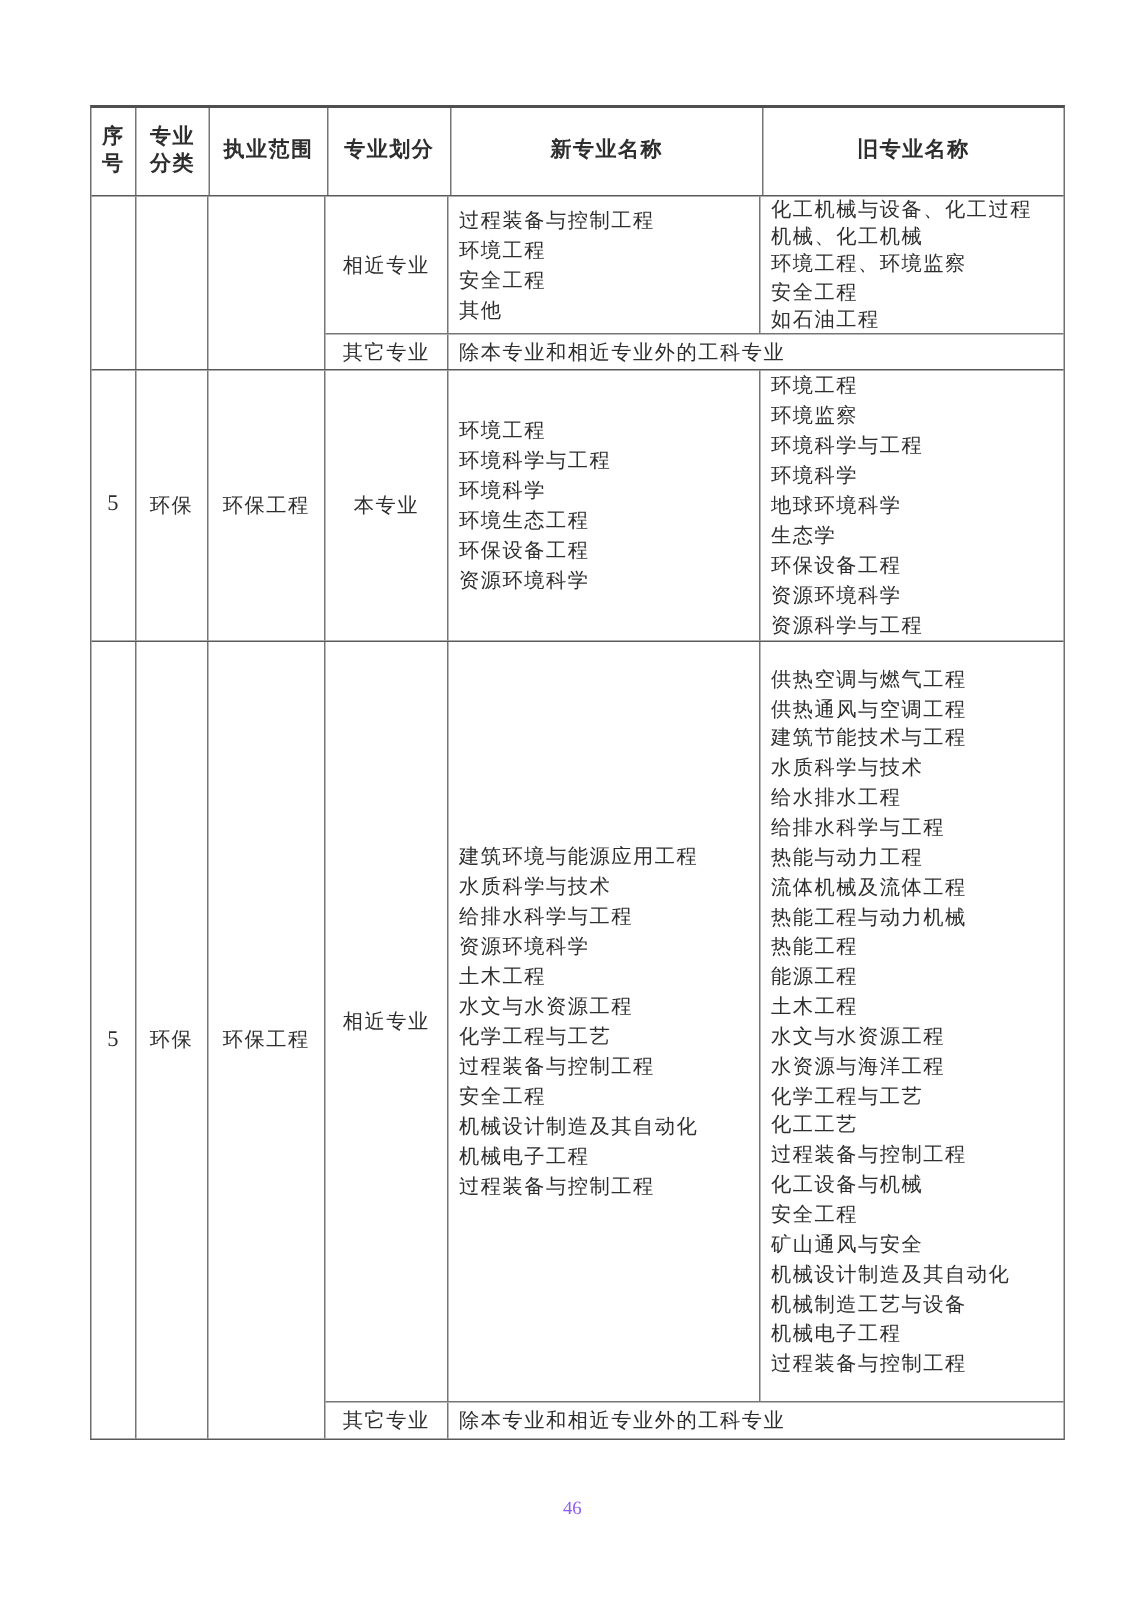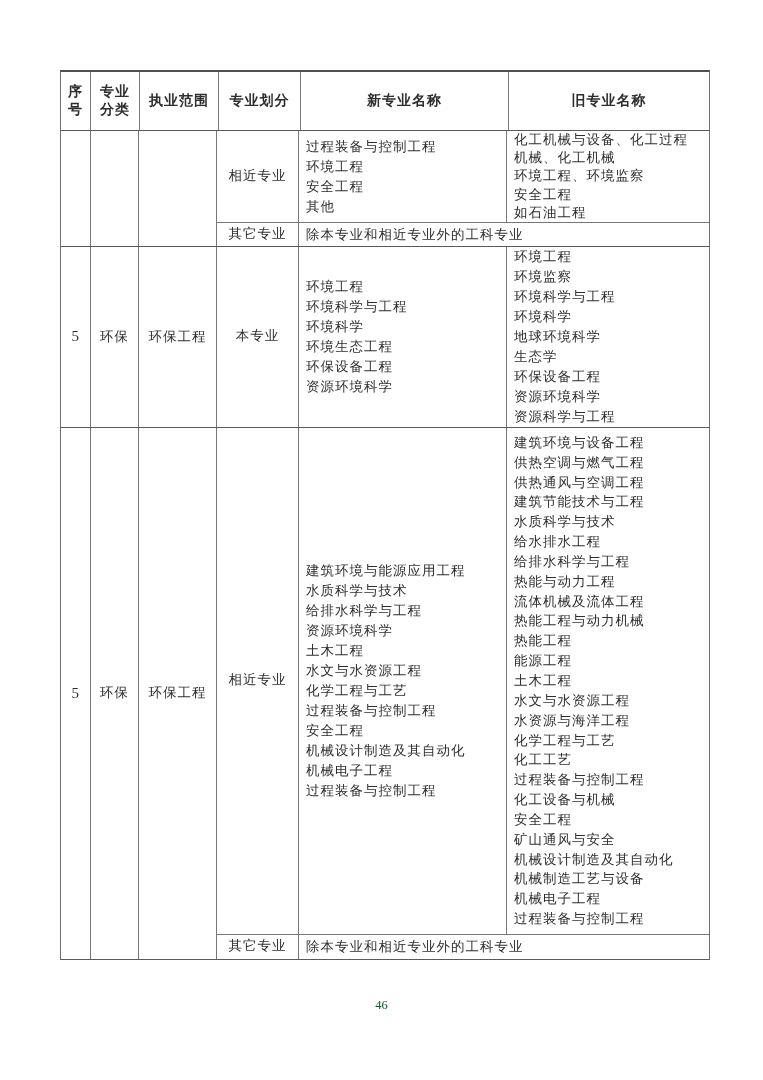--- a/index.html
+++ b/index.html
@@ -26,21 +26,21 @@
     box-sizing:border-box;
     border-right:1px solid #767676;
     display:flex;flex-direction:column;justify-content:center;
     overflow:hidden;
   }
   .cell.last{border-right:none;}
   
   .c-seq{width:30px;}
   .c-cat{width:49px;}
   .c-scope{width:79px;}
-  .c-div{width:82px;font-family:Liberation Mono, monospace;}
+  .c-div{width:82px;}
   .c-new{width:208px;}
   .c-old{width:202px;flex:1;}
   
   #header-row{
     height:60px;
     border-bottom:1px solid #5a5a5a;
     font-weight:bold;font-size:14px;letter-spacing:1px;
   }
   #header-row .cell{align-items:center;text-align:center;justify-content:center;}
   .hdr-wrap{word-break:break-all;line-height:18px;padding:0 2px;text-align:center;}
@@ -58,21 +58,21 @@
   
   .seq-num{font-size:15px;text-align:center;}
   .label-center{font-size:13.5px;letter-spacing:1px;text-align:center;line-height:18px;}
   .lines{font-size:13.5px;letter-spacing:1px;line-height:20px;padding-left:7px;}
   .lines div{white-space:nowrap;}
   .lines.lh-18{line-height:18.3px;}
   .lines.lh-198{line-height:19.85px;}
   .merged-text{font-size:13.5px;letter-spacing:1px;padding-left:7px;white-space:nowrap;}
   #page-number{
     position:absolute;left:0;width:763px;top:998px;
-    text-align:center;font-size:12.5px;color:#14532d;
+    text-align:center;font-size:12.5px;color:#8b5cf6;
   }
 </style>
 </head>
 <body>
 
 <div id="page">
 
   <div id="doc-table">
 
     <div class="row" id="header-row">
@@ -208,21 +208,20 @@
                 <div>化学工程与工艺</div>
                 <div>过程装备与控制工程</div>
                 <div>安全工程</div>
                 <div>机械设计制造及其自动化</div>
                 <div>机械电子工程</div>
                 <div>过程装备与控制工程</div>
               </div>
             </div>
           <div class="cell c-old last">
               <div class="lines lh-198">
-                <div>建筑环境与设备工程</div>
                 <div>供热空调与燃气工程</div>
                 <div>供热通风与空调工程</div>
                 <div>建筑节能技术与工程</div>
                 <div>水质科学与技术</div>
                 <div>给水排水工程</div>
                 <div>给排水科学与工程</div>
                 <div>热能与动力工程</div>
                 <div>流体机械及流体工程</div>
                 <div>热能工程与动力机械</div>
                 <div>热能工程</div>

